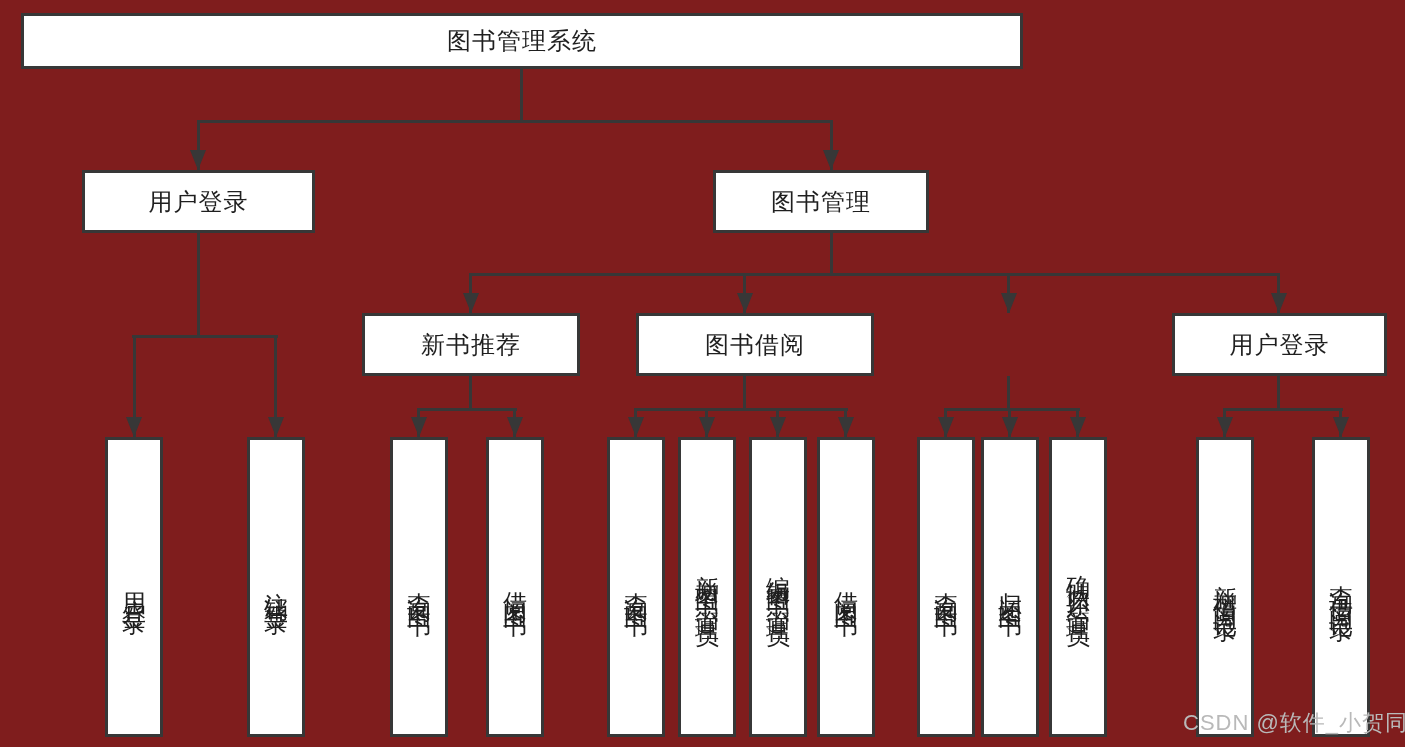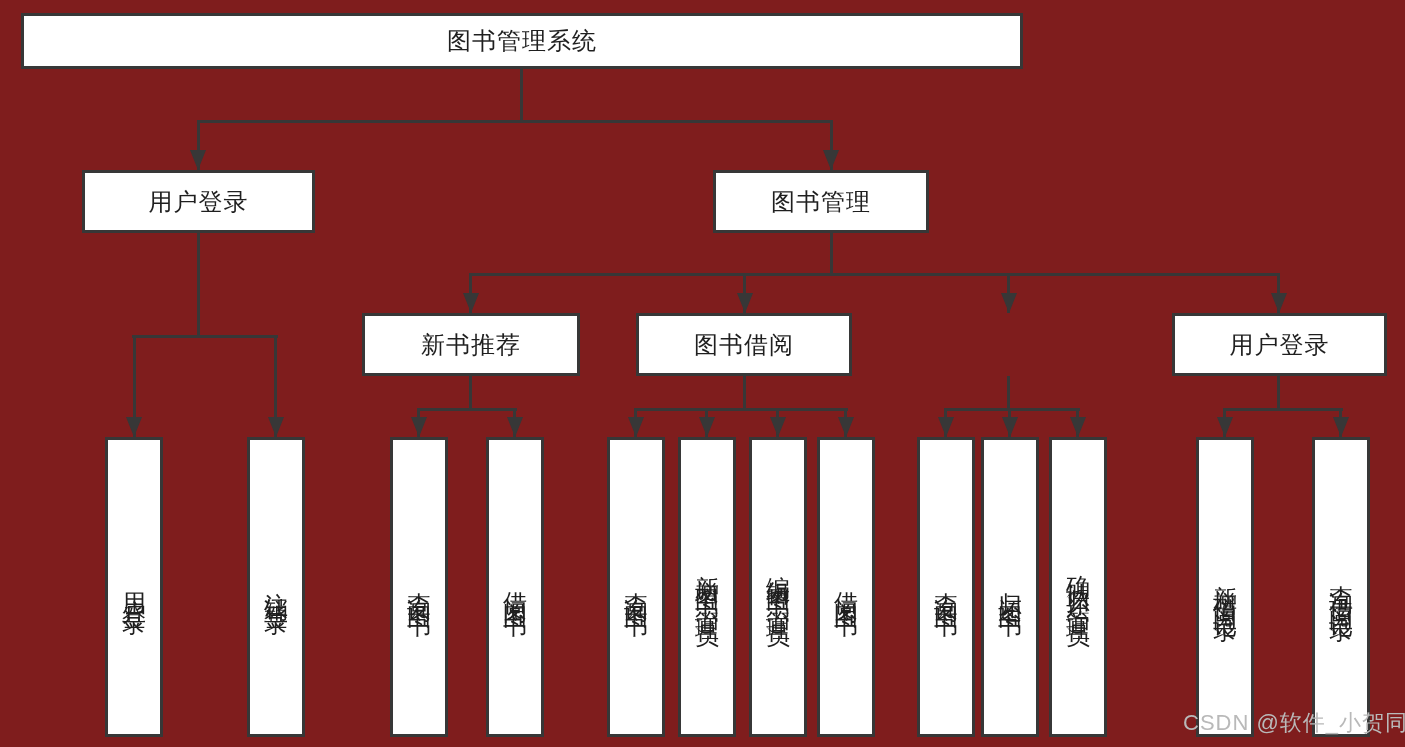--- a/index.html
+++ b/index.html
@@ -75,21 +75,21 @@
   <div class="vl" style="left:469px;top:273px;height:40px"></div>
   <div class="ar" style="left:463px;top:293px"></div>
   <div class="vl" style="left:743px;top:273px;height:40px"></div>
   <div class="ar" style="left:737px;top:293px"></div>
   <div class="vl" style="left:1007px;top:273px;height:40px"></div>
   <div class="ar" style="left:1001px;top:293px"></div>
   <div class="vl" style="left:1277px;top:273px;height:40px"></div>
   <div class="ar" style="left:1271px;top:293px"></div>
 
   <div class="node hnode" style="left:362px;top:313px;width:218px;height:63px">新书推荐</div>
-  <div class="node hnode" style="left:636px;top:313px;width:216px;height:63px">图书借阅</div>
+  <div class="node hnode" style="left:636px;top:313px;width:238px;height:63px">图书借阅</div>
   <div class="node hnode" style="left:1172px;top:313px;width:215px;height:63px">用户登录</div>
 
   <div class="vl" style="left:469px;top:376px;height:32px"></div>
   <div class="hl" style="left:417px;top:408px;width:100px"></div>
   <div class="vl" style="left:417px;top:408px;height:29px"></div>
   <div class="ar" style="left:411px;top:417px"></div>
   <div class="vl" style="left:513px;top:408px;height:29px"></div>
   <div class="ar" style="left:507px;top:417px"></div>
 
   <div class="vl" style="left:743px;top:376px;height:32px"></div>

